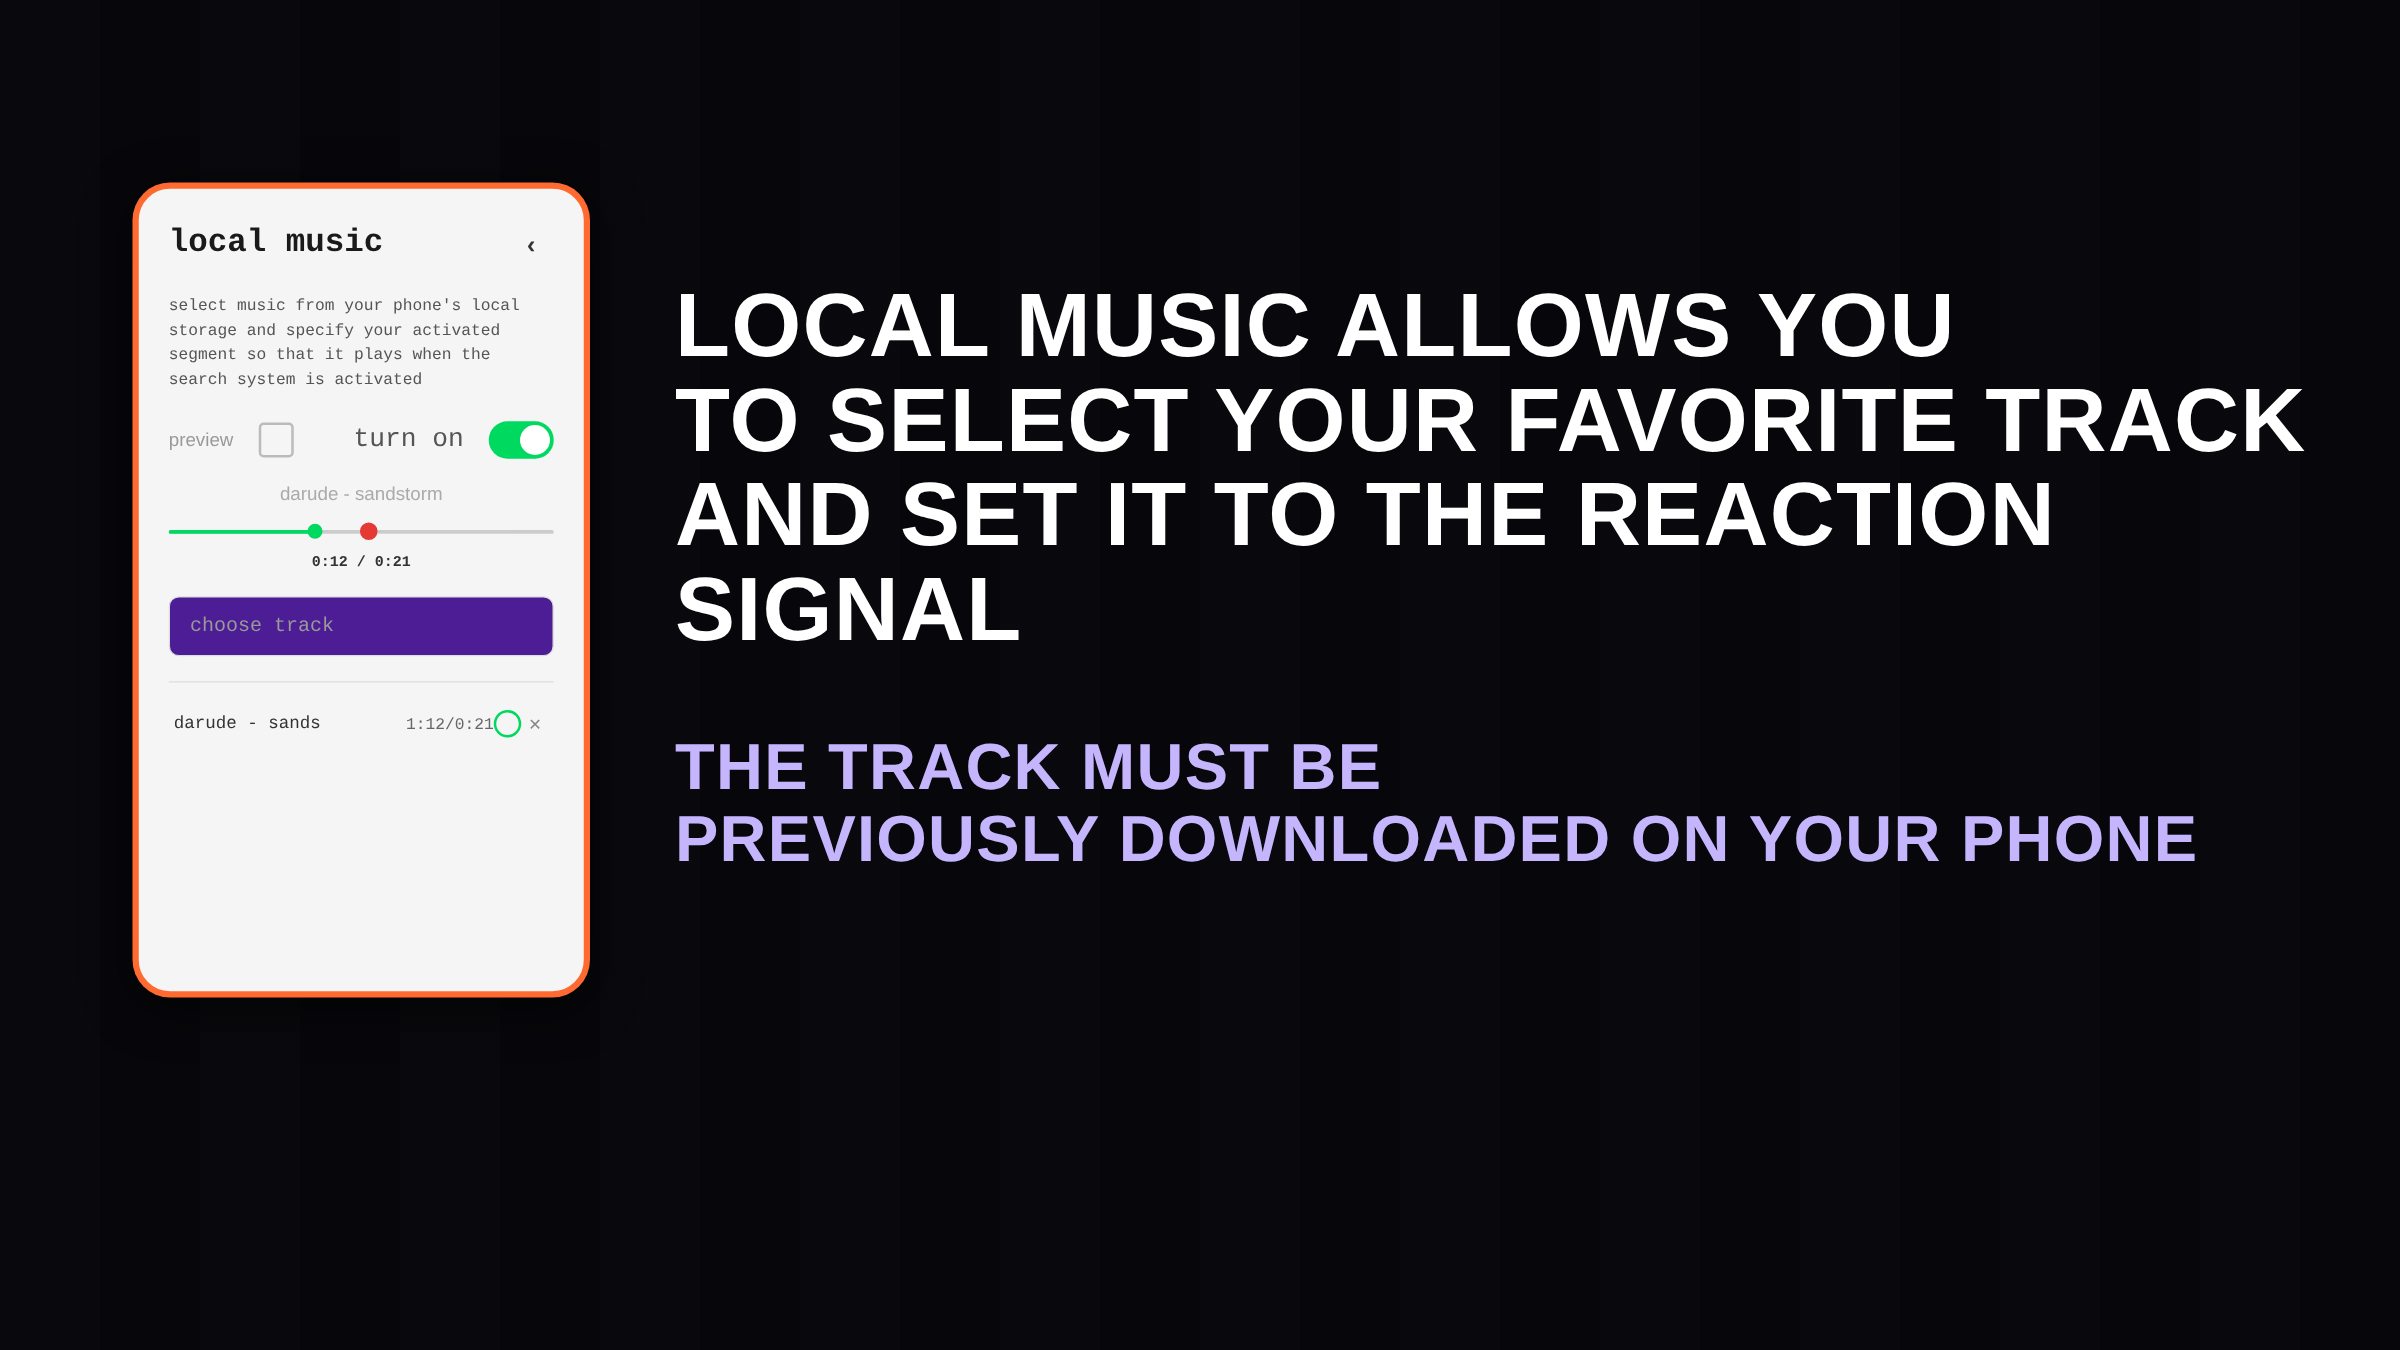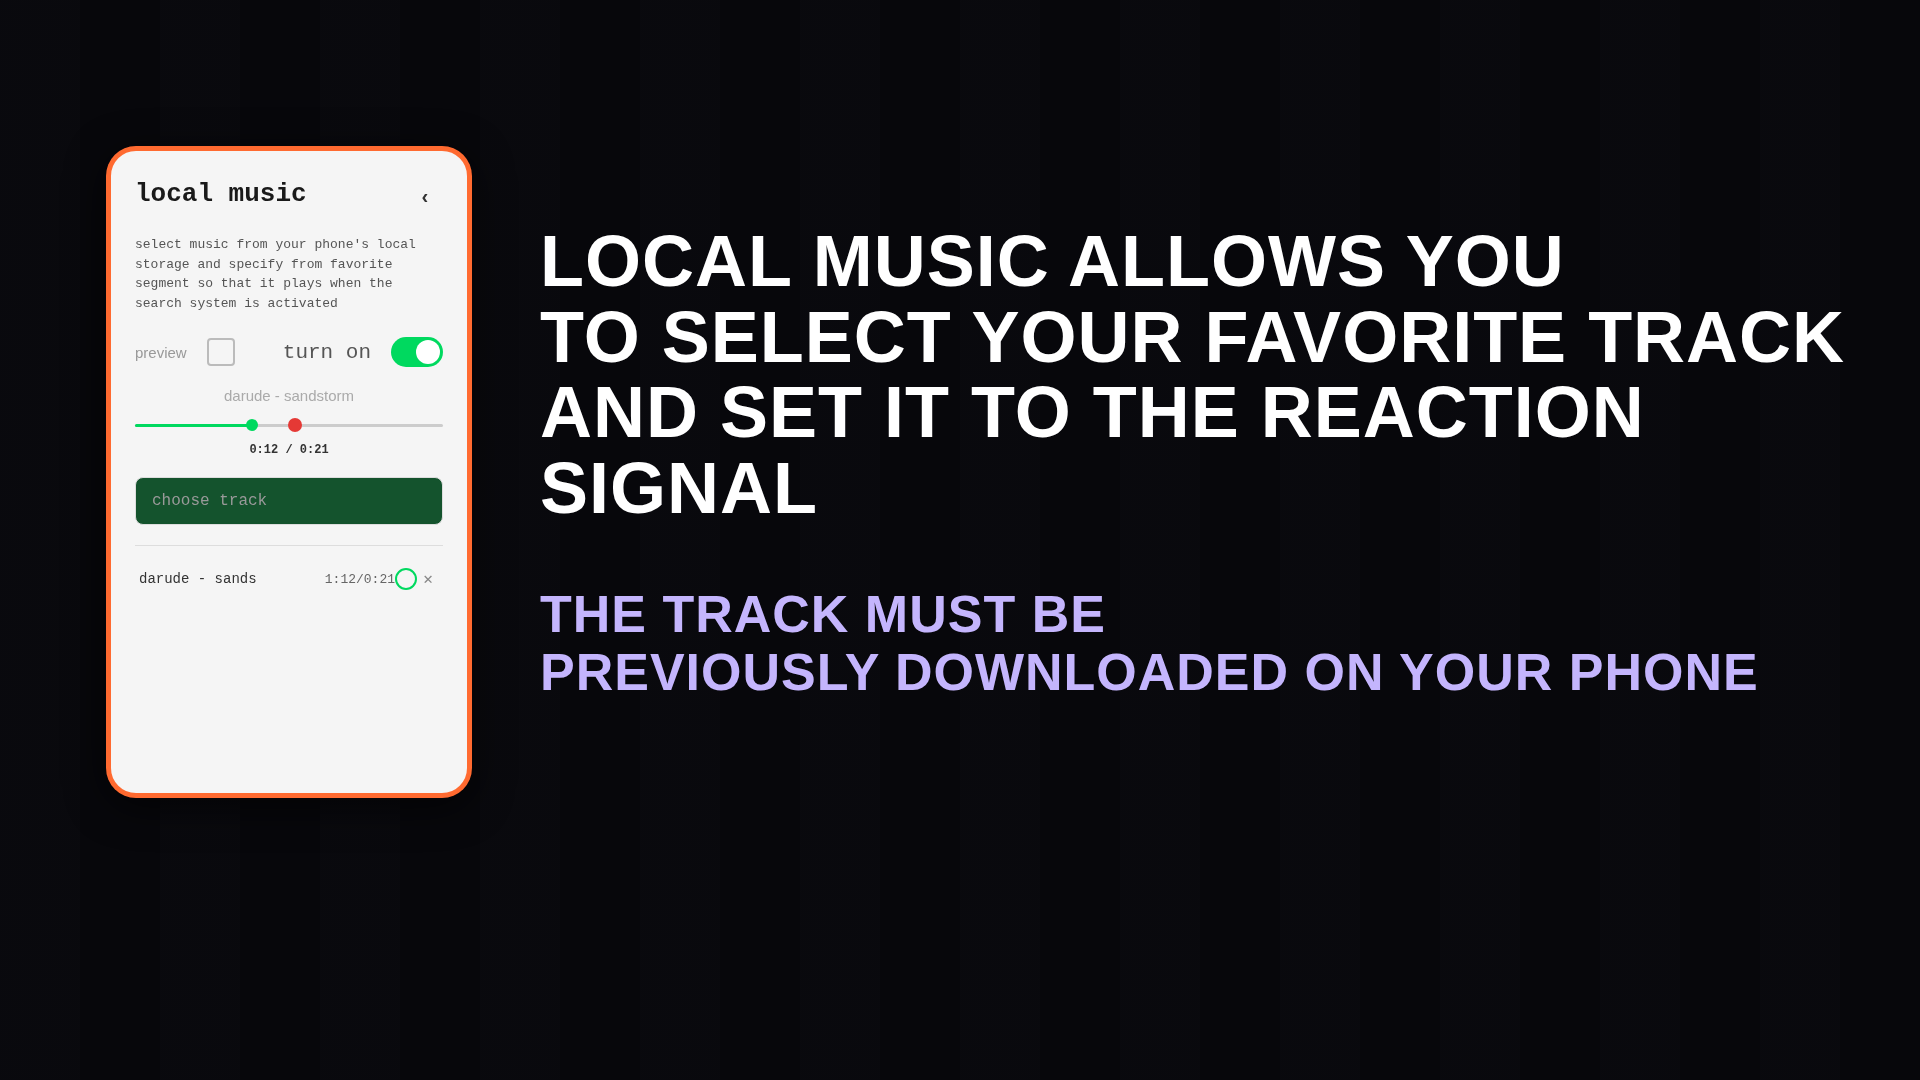--- a/index.html
+++ b/index.html
@@ -188,21 +188,21 @@
       font-size: 12px;
       color: #333;
       font-family: 'Courier New', monospace;
       font-weight: 600;
       margin-bottom: 20px;
     }
 
     .choose-track-btn {
       width: 100%;
       padding: 14px 16px;
-      background: #14532d;
+      background: #4c1d95;
       border: 1px solid #ddd;
       border-radius: 8px;
       font-size: 16px;
       color: #999;
       font-family: 'Courier New', monospace;
       text-align: left;
       cursor: pointer;
       margin-bottom: 16px;
     }
 
@@ -291,21 +291,21 @@
 
 <div class="phone-card">
 
   <div class="phone-header">
     <span class="phone-title">local music</span>
     <div class="back-btn">
       <span>‹</span>
     </div>
   </div>
 
-  <p class="phone-desc">select music from your phone's local storage and specify from favorite segment so that it plays when the search system is activated</p>
+  <p class="phone-desc">select music from your phone's local storage and specify your activated segment so that it plays when the search system is activated</p>
 
   <div class="controls-row">
     <span class="preview-label">preview</span>
     <div class="checkbox"></div>
     <span class="turn-on-label">turn on</span>
     <div class="toggle">
       <div class="toggle-knob"></div>
     </div>
   </div>
 

